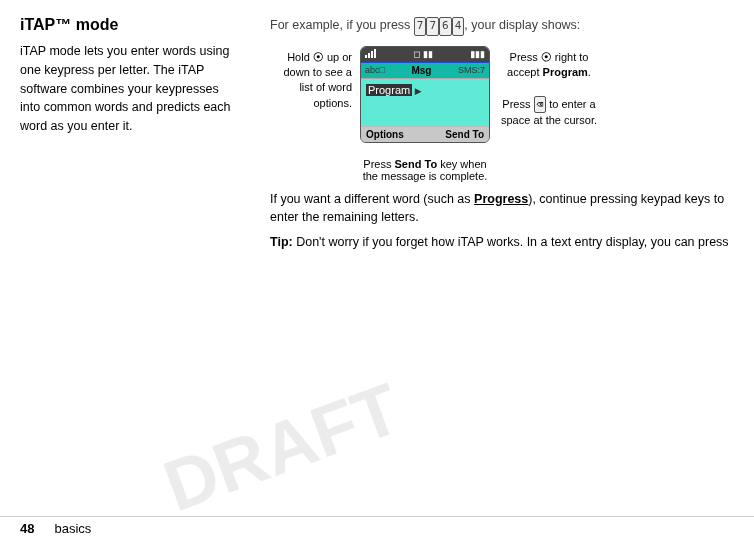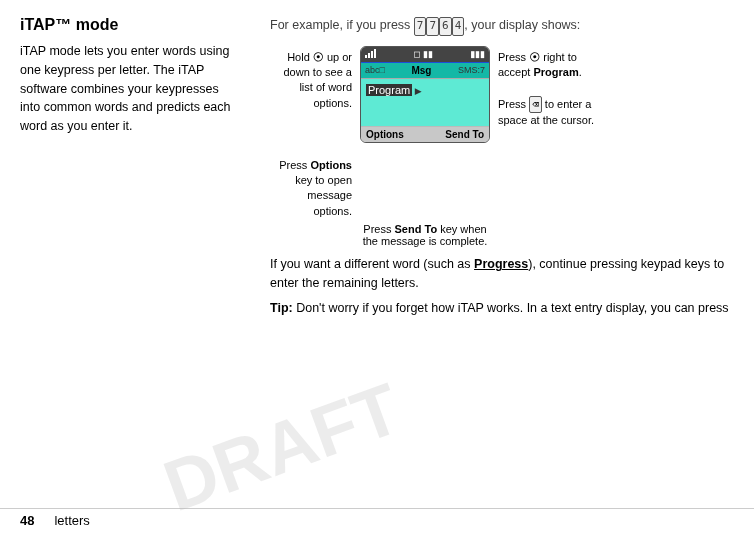--- a/index.html
+++ b/index.html
@@ -77,20 +77,21 @@
       padding-top: 4px;
     }
 
     .diagram-label-right {
       width: 110px;
       font-size: 11px;
       line-height: 1.4;
       color: #000;
       padding-left: 8px;
       padding-top: 4px;
+      text-align: center;
     }
 
     
     .phone-mockup {
       width: 130px;
       border: 1.5px solid #555;
       border-radius: 6px;
       background: #e8e8e8;
       overflow: hidden;
       font-size: 11px;
@@ -225,21 +226,21 @@
 
     .bottom-text .bold-prog {
       font-weight: bold;
       text-decoration: underline;
     }
 
     
     .page-footer {
       display: flex;
       align-items: center;
-      padding: 4px 20px 20px 20px;
+      padding: 4px 20px 12px 20px;
       font-size: 13px;
       border-top: 1px solid #ccc;
     }
 
     .page-number {
       font-weight: bold;
       margin-right: 20px;
       color: #000;
     }
 
@@ -343,27 +344,20 @@
 
       <div class="diagram-label-right">
         Press <span>⦿</span> right to accept <strong>Program</strong>.
         <br><br>
         Press <span class="key-box">⌫</span> to enter a space at the cursor.
       </div>
 
     </div>
 
     <div class="bottom-labels-wrap">
-      <div class="label-options-row">
-        <div class="label-options-left">
-          Press <strong>Options</strong> key to open message options.
-        </div>
-        <div class="label-options-spacer"></div>
-        <div class="label-options-right"></div>
-      </div>
       <div class="label-sendto-row">
         Press <strong>Send To</strong> key when the message is complete.
       </div>
     </div>
 
     <div class="bottom-text">
       <p>
         If you want a different word (such as <strong class="bold-prog">Progress</strong>), continue pressing keypad keys to enter the remaining letters.
       </p>
       <p>
@@ -372,14 +366,14 @@
     </div>
 
   </div>
 
   <div class="draft-watermark">DRAFT</div>
 
 </div>
 
 <div class="page-footer">
   <span class="page-number">48</span>
-  <span class="page-section">letters</span>
+  <span class="page-section">basics</span>
 </div>
 
 </body></html>

